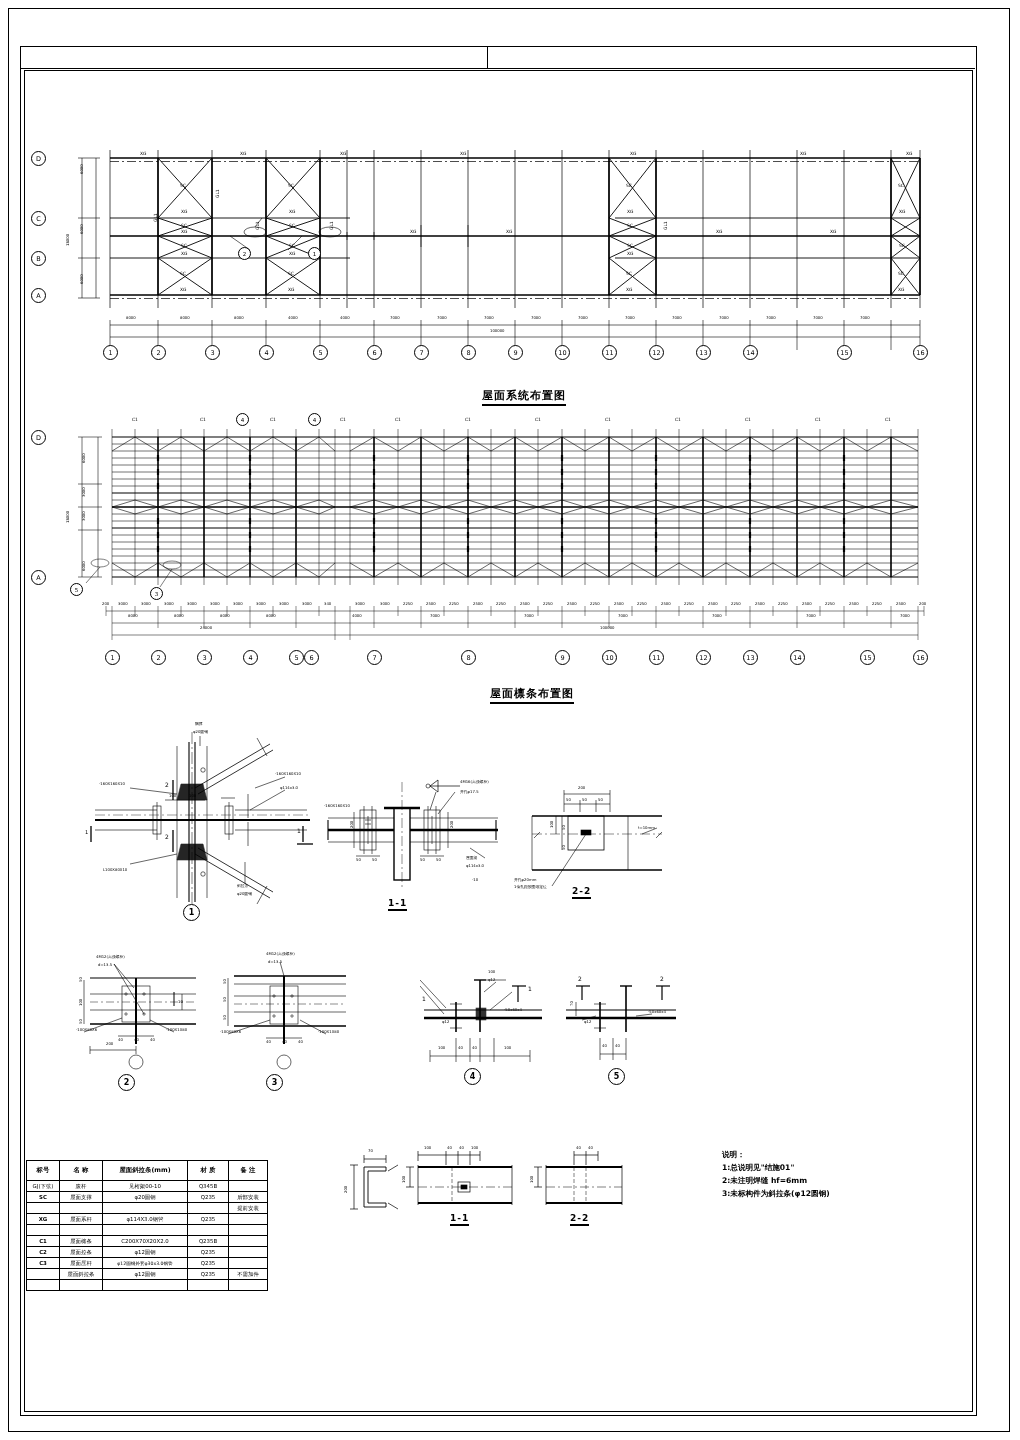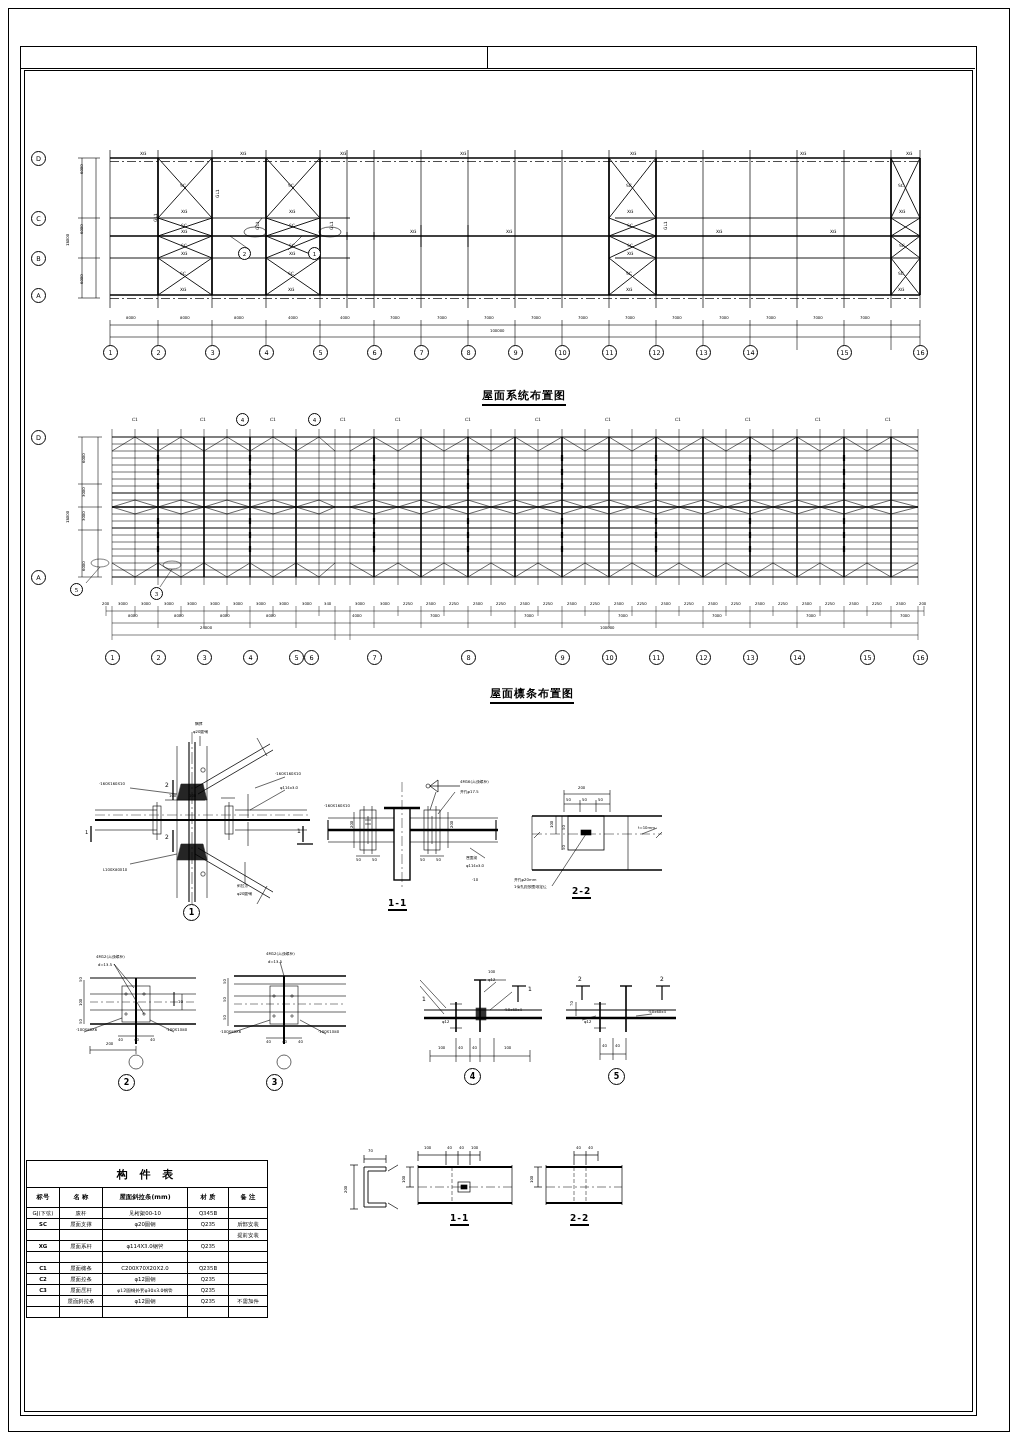--- a/index.html
+++ b/index.html
@@ -1052,23 +1052,20 @@
     <div class="abs mini" style="left:236px;top:11px;">40</div>
     <div class="abs mini" style="left:248px;top:11px;">40</div>
     <div class="abs mini" style="left:190px;top:48px;transform:rotate(-90deg);transform-origin:0 0;">100</div>
     <div class="abs draw-title" style="left:110px;top:78px;font-size:9px;">1-1</div>
     <div class="abs draw-title" style="left:230px;top:78px;font-size:9px;">2-2</div>
   </div>
 
   <div class="abs" style="left:26px;top:1160px;">
     <table class="ctab">
       <tbody>
-          <tr>
-            <td colspan="5" style="height:26px;" class="ctab-title">构 件 表</td>
-          </tr>
       <tr style="height:20px;font-weight:bold;font-size:6.4px;">
         <td style="width:32px;">标号</td>
         <td style="width:42px;">名 称</td>
         <td style="width:84px;">屋面斜拉条(mm)</td>
         <td style="width:40px;">材 质</td>
         <td style="width:38px;">备 注</td>
       </tr>
       <tr style="height:11px;">
         <td>GJ(下弦)</td>
         <td>腹杆</td>
@@ -1136,14 +1133,20 @@
         <td></td>
         <td></td>
         <td></td>
         <td></td>
         <td></td>
       </tr>
     </tbody>
       </table>
   </div>
 
+  <div class="abs notes" style="left:722px;top:1148px;width:230px;">
+    <div>说明：</div>
+    <div>1:总说明见"结施01"</div>
+    <div>2:未注明焊缝 hf=6mm</div>
+    <div>3:未标构件为斜拉条(φ12圆钢)</div>
+  </div>
 
 </div>
 
 </body></html>

